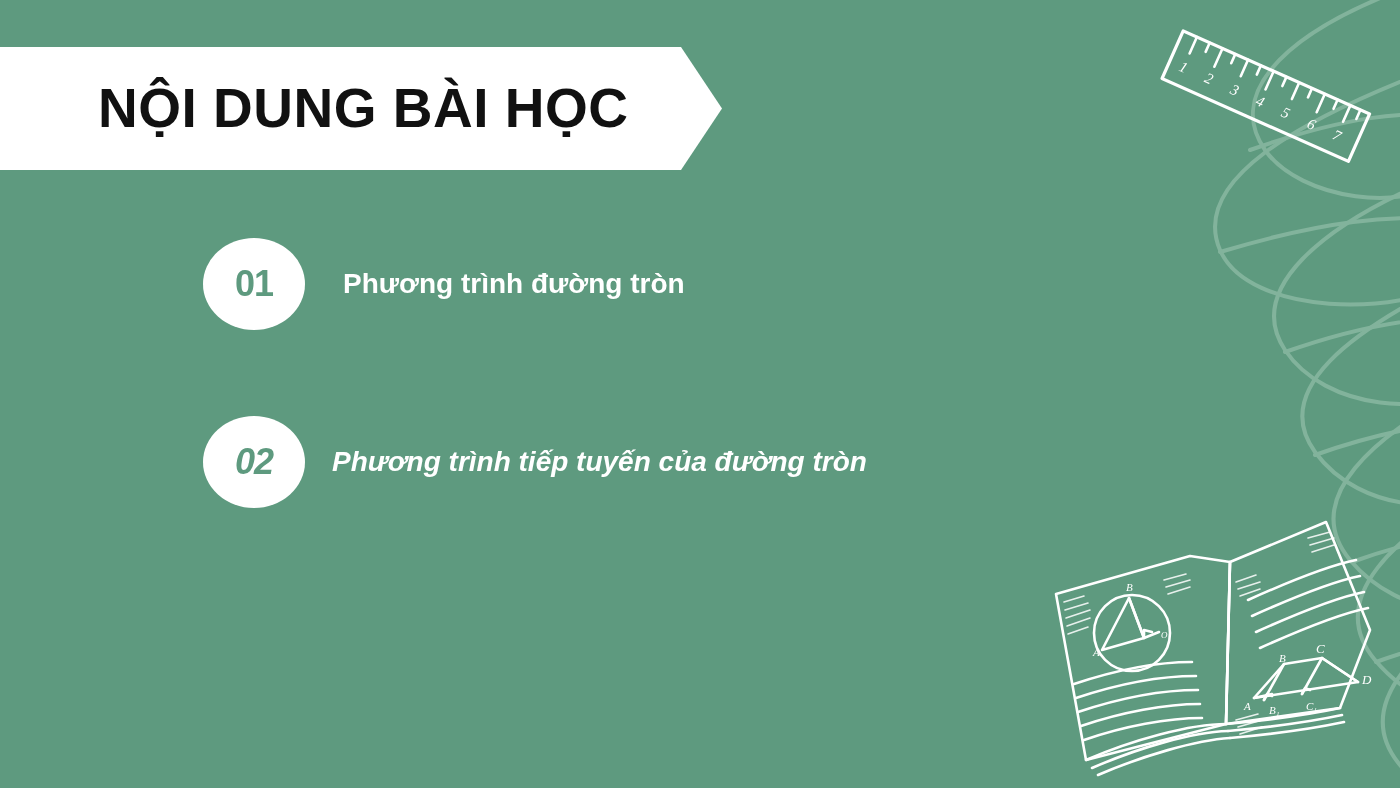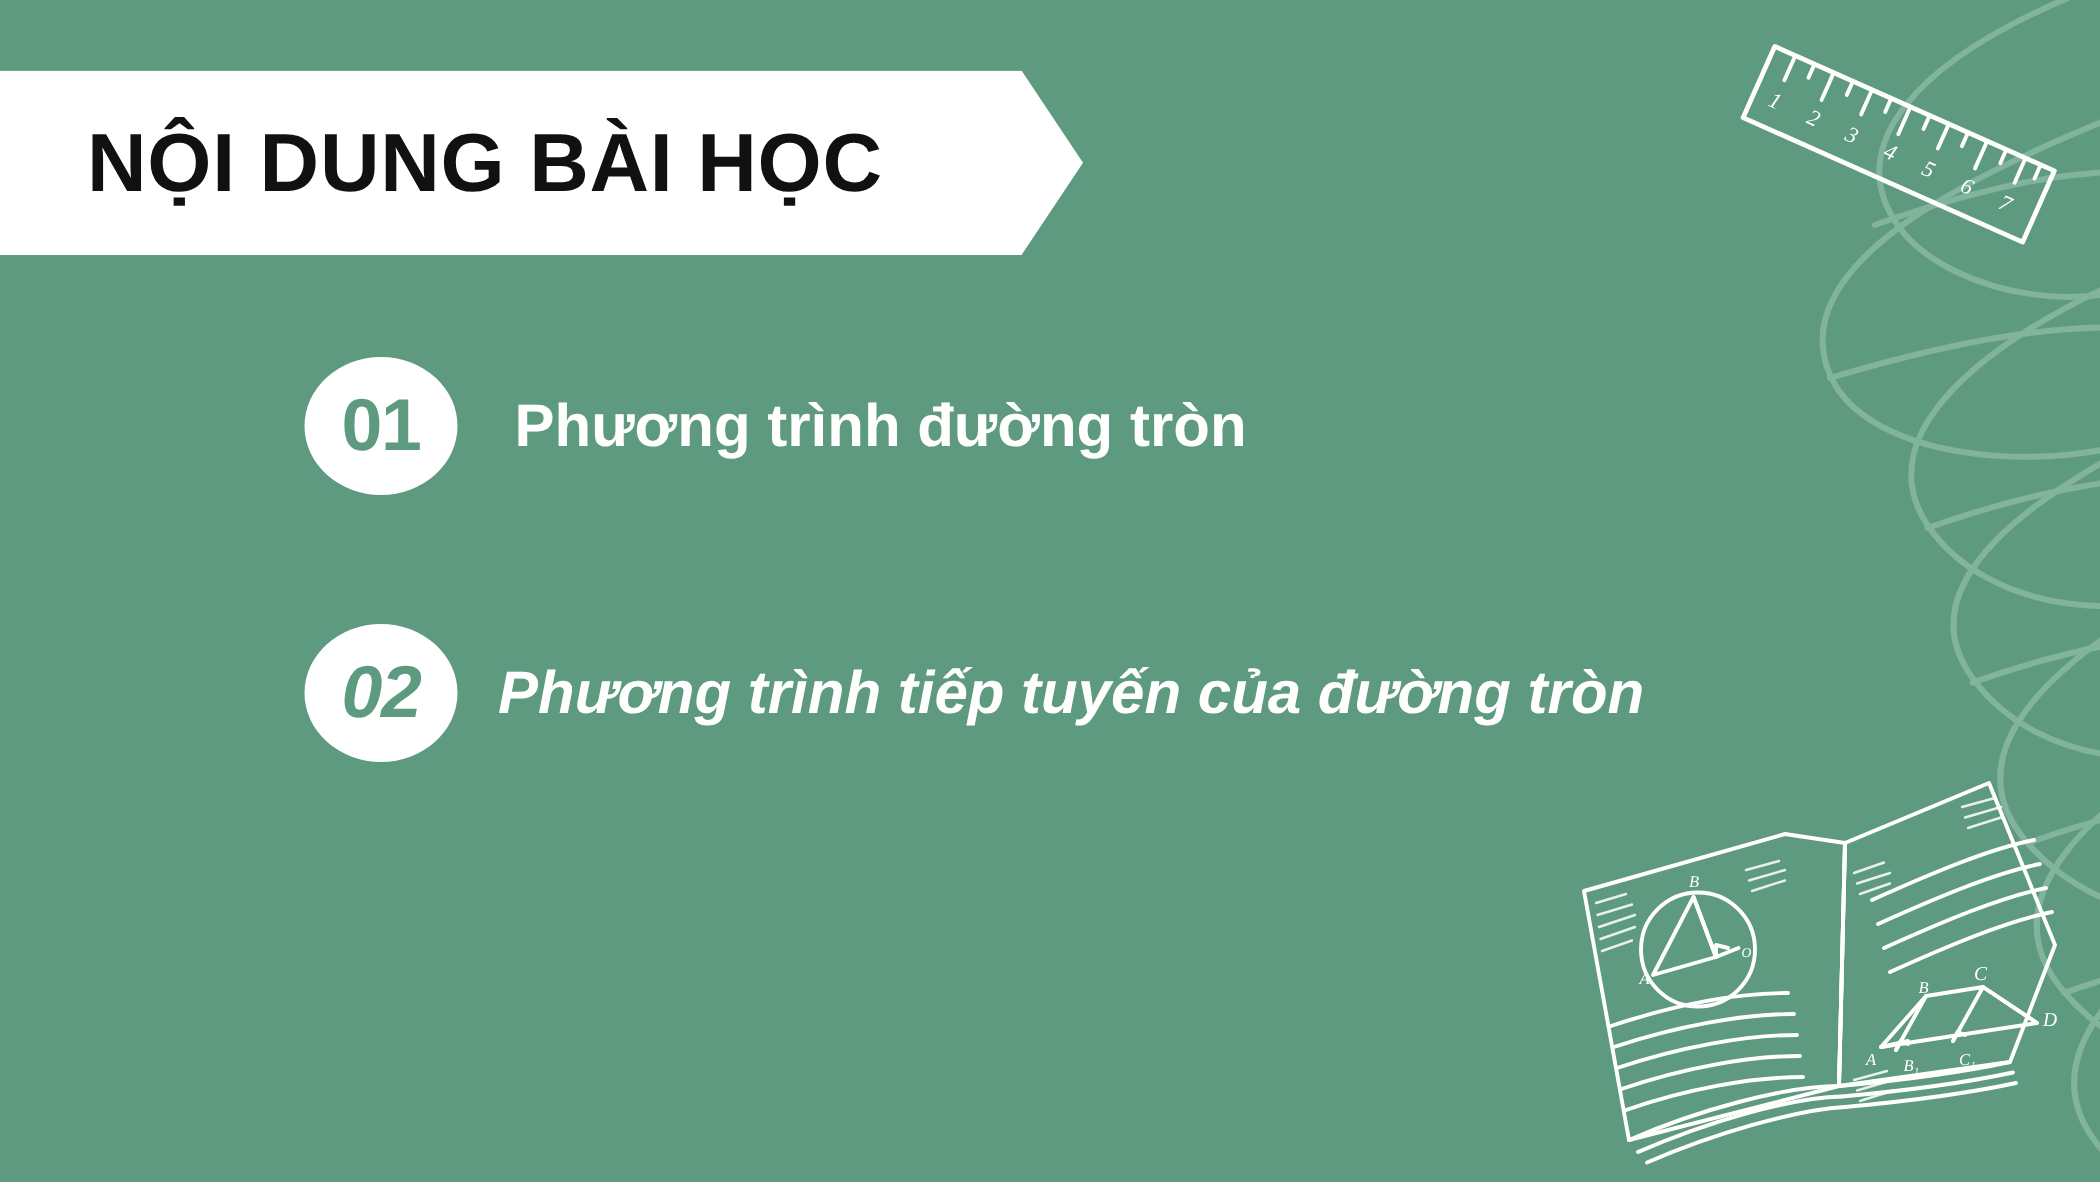--- a/index.html
+++ b/index.html
@@ -53,21 +53,21 @@
     top: 47px;
     width: 722px;
     height: 123px;
     background: #FFFFFF;
     -webkit-clip-path: polygon(0 0, 681px 0, 722px 50%, 681px 100%, 0 100%);
     clip-path: polygon(0 0, 681px 0, 722px 50%, 681px 100%, 0 100%);
     display: flex;
     align-items: center;
   }
   .banner-title {
-    margin-left: 58px;
+    margin-left: 98px;
     font-size: 55px;
     font-weight: bold;
     color: #111111;
     letter-spacing: 0.5px;
     line-height: 1;
     white-space: nowrap;
   }
 
   
   .content-list {
@@ -88,27 +88,27 @@
   .badge {
     flex: 0 0 auto;
     width: 102px;
     height: 92px;
     margin-left: 203px;
     border-radius: 50%;
     background: #FFFFFF;
     display: flex;
     align-items: center;
     justify-content: center;
-    font-size: 49px;
+    font-size: 36px;
     font-weight: bold;
     color: #5E9A7F;
     letter-spacing: -1px;
   }
   .item-label {
-    font-size: 40px;
+    font-size: 28px;
     font-weight: bold;
     color: #FFFFFF;
     white-space: nowrap;
     line-height: 1;
   }
   .item-1 .item-label { margin-left: 38px; }
   .item-2 .item-label { margin-left: 27px; }
 </style>
 </head>
 <body>

